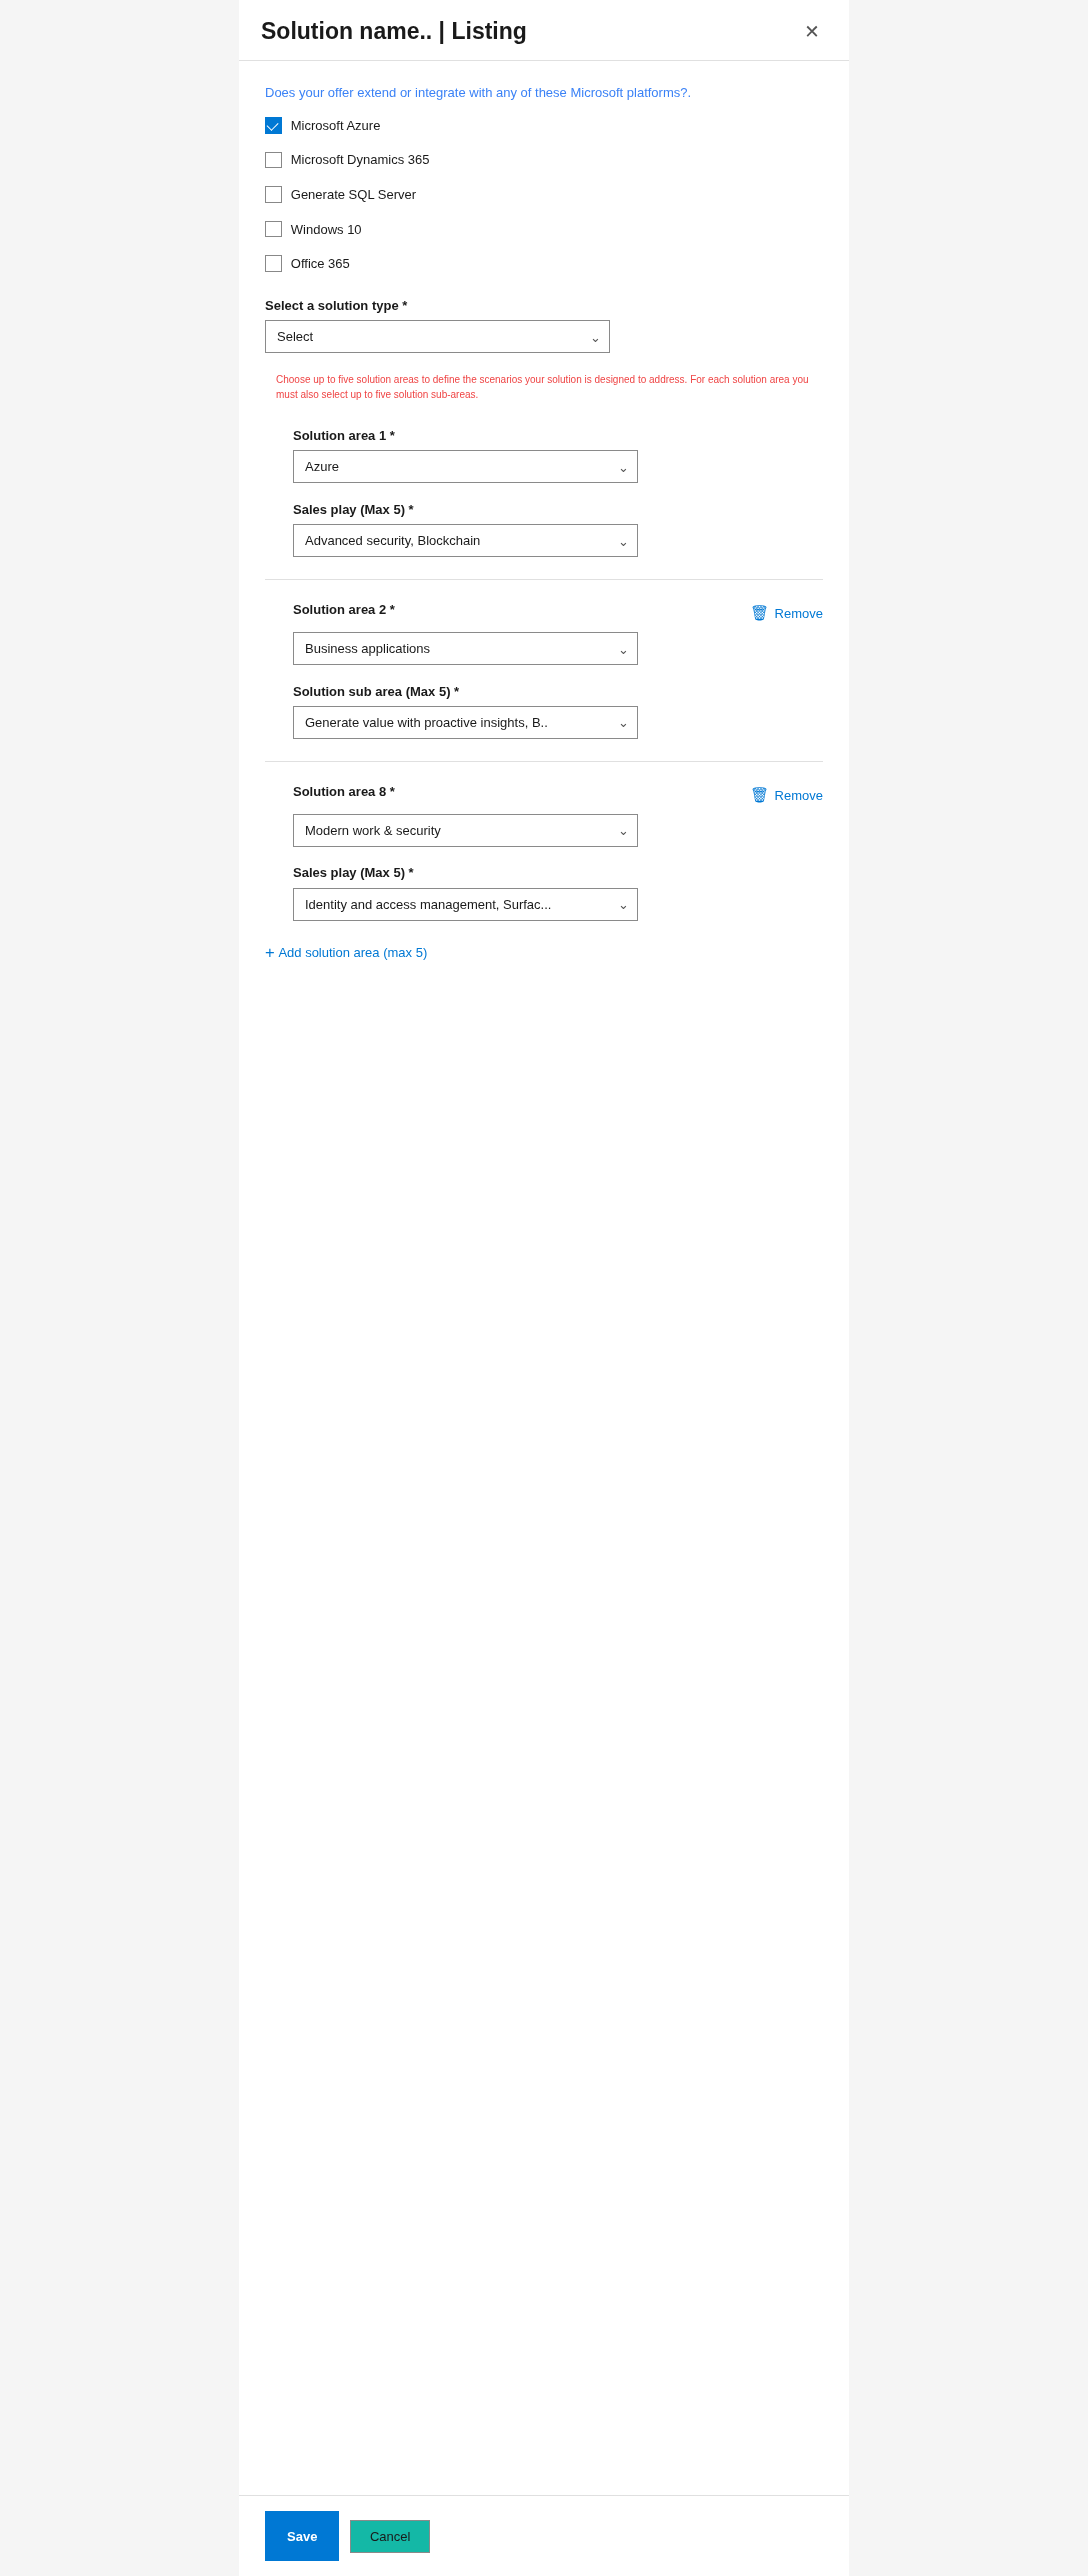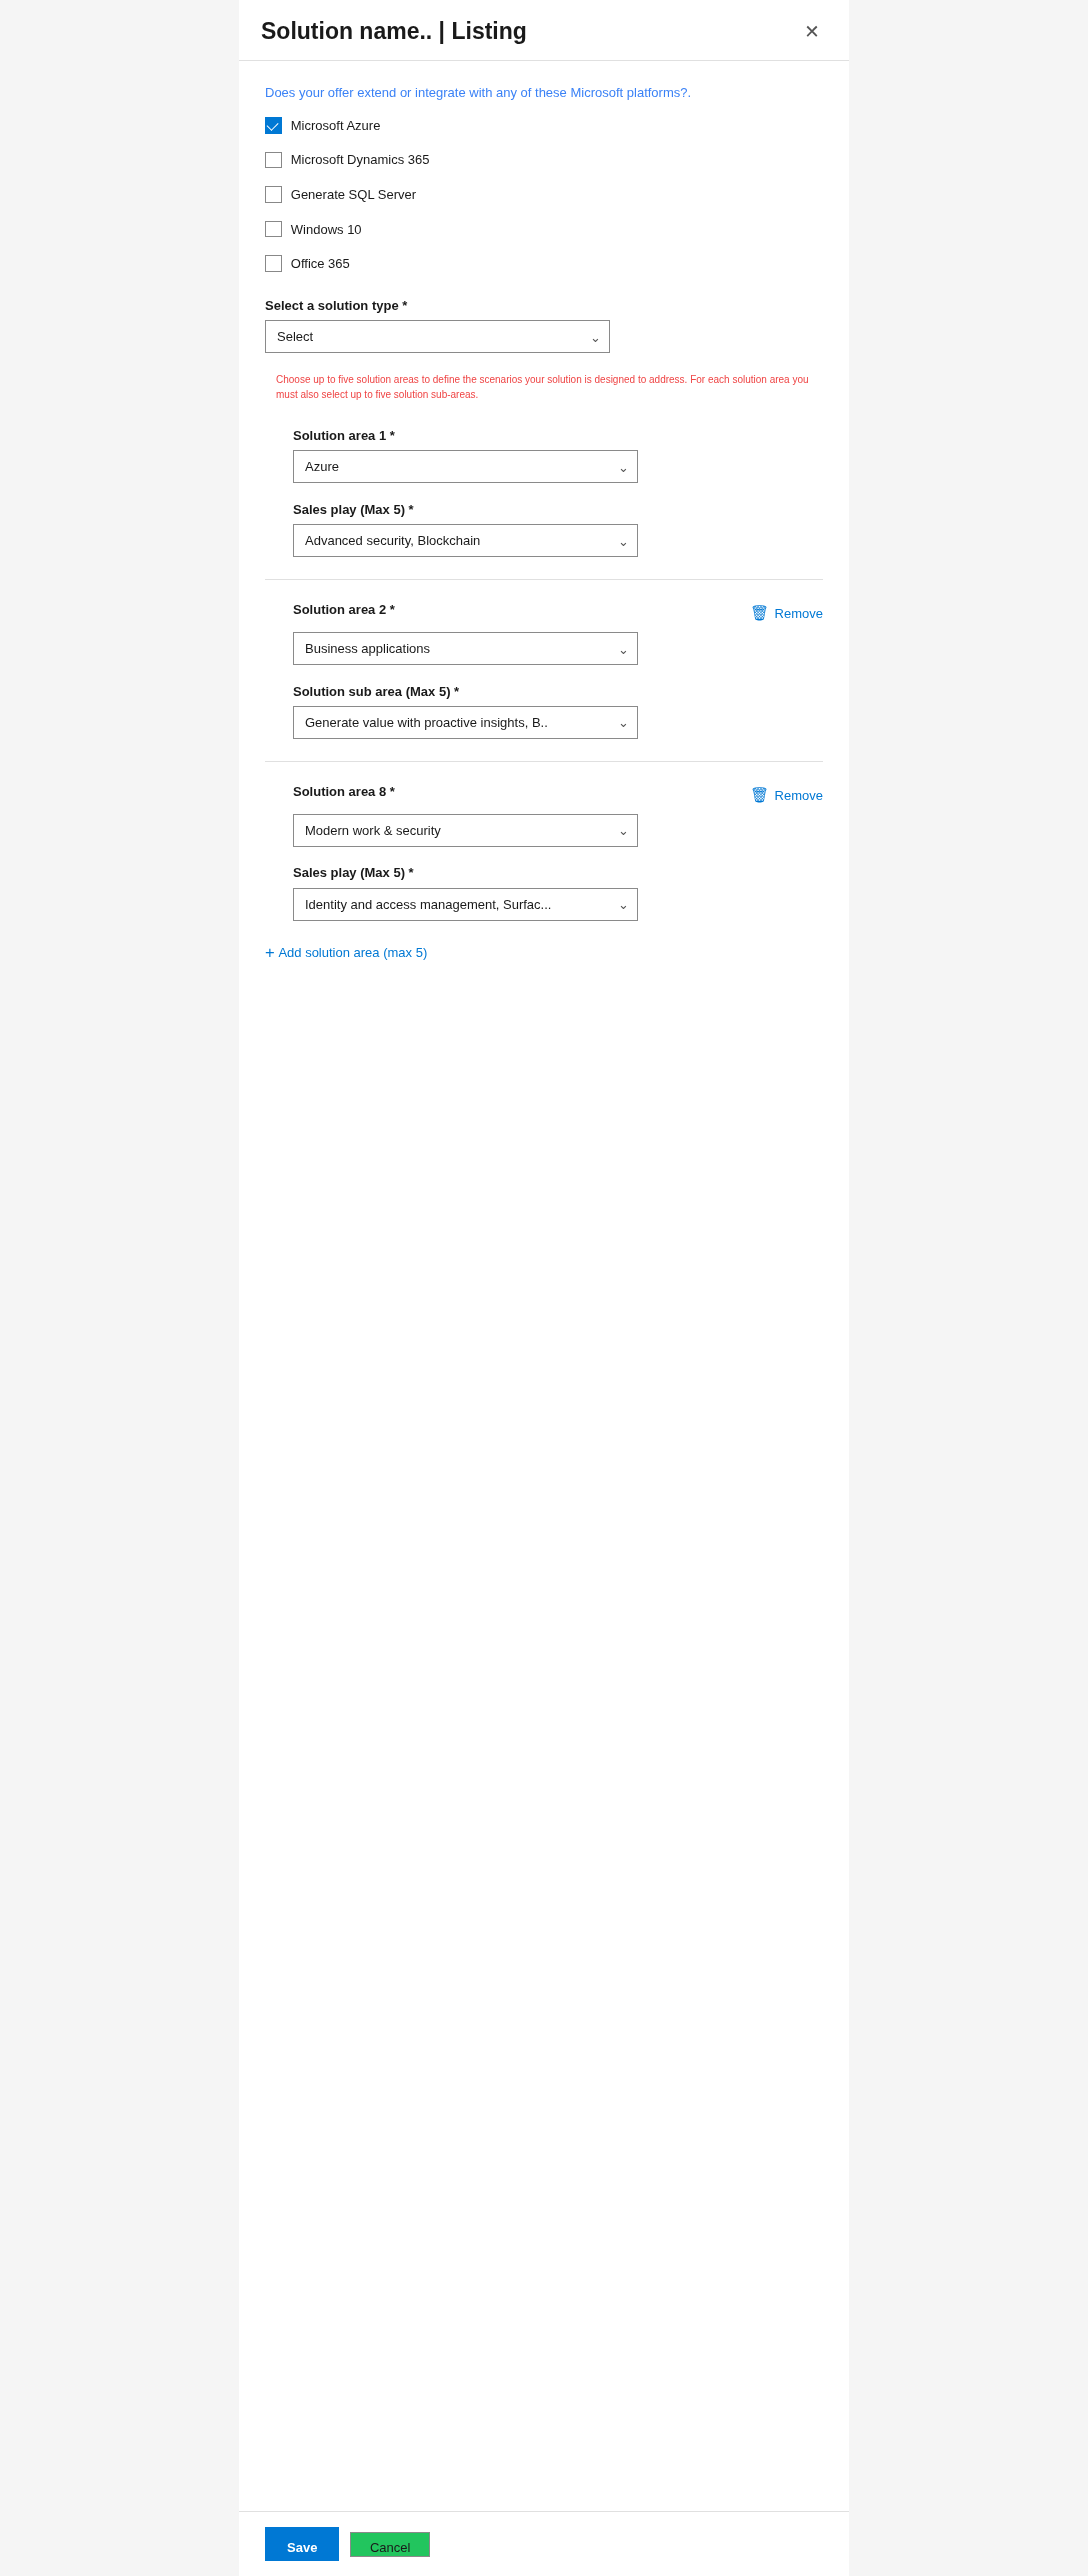--- a/index.html
+++ b/index.html
@@ -220,31 +220,31 @@
     }
 
     .btn-save {
       background: #0078d4;
       color: #fff;
       border: none;
       padding: 13px 22px;
       font-size: 13px;
       font-weight: 600;
       cursor: pointer;
-      height: 34px;
+      height: 50px;
     }
 
     .btn-cancel {
-      background: #22c55e;
+      background: #14b8a6;
       color: #1a1a1a;
       border: 0.9px solid #8a8a8a;
       padding: 7.4px 18.5px;
       font-size: 13px;
       cursor: pointer;
-      height: 25px;
+      height: 33px;
     }
 
     .spacer {
       flex: 1;
     }
   </style>
 </head>
 <body>
 
 <div class="dialog">

